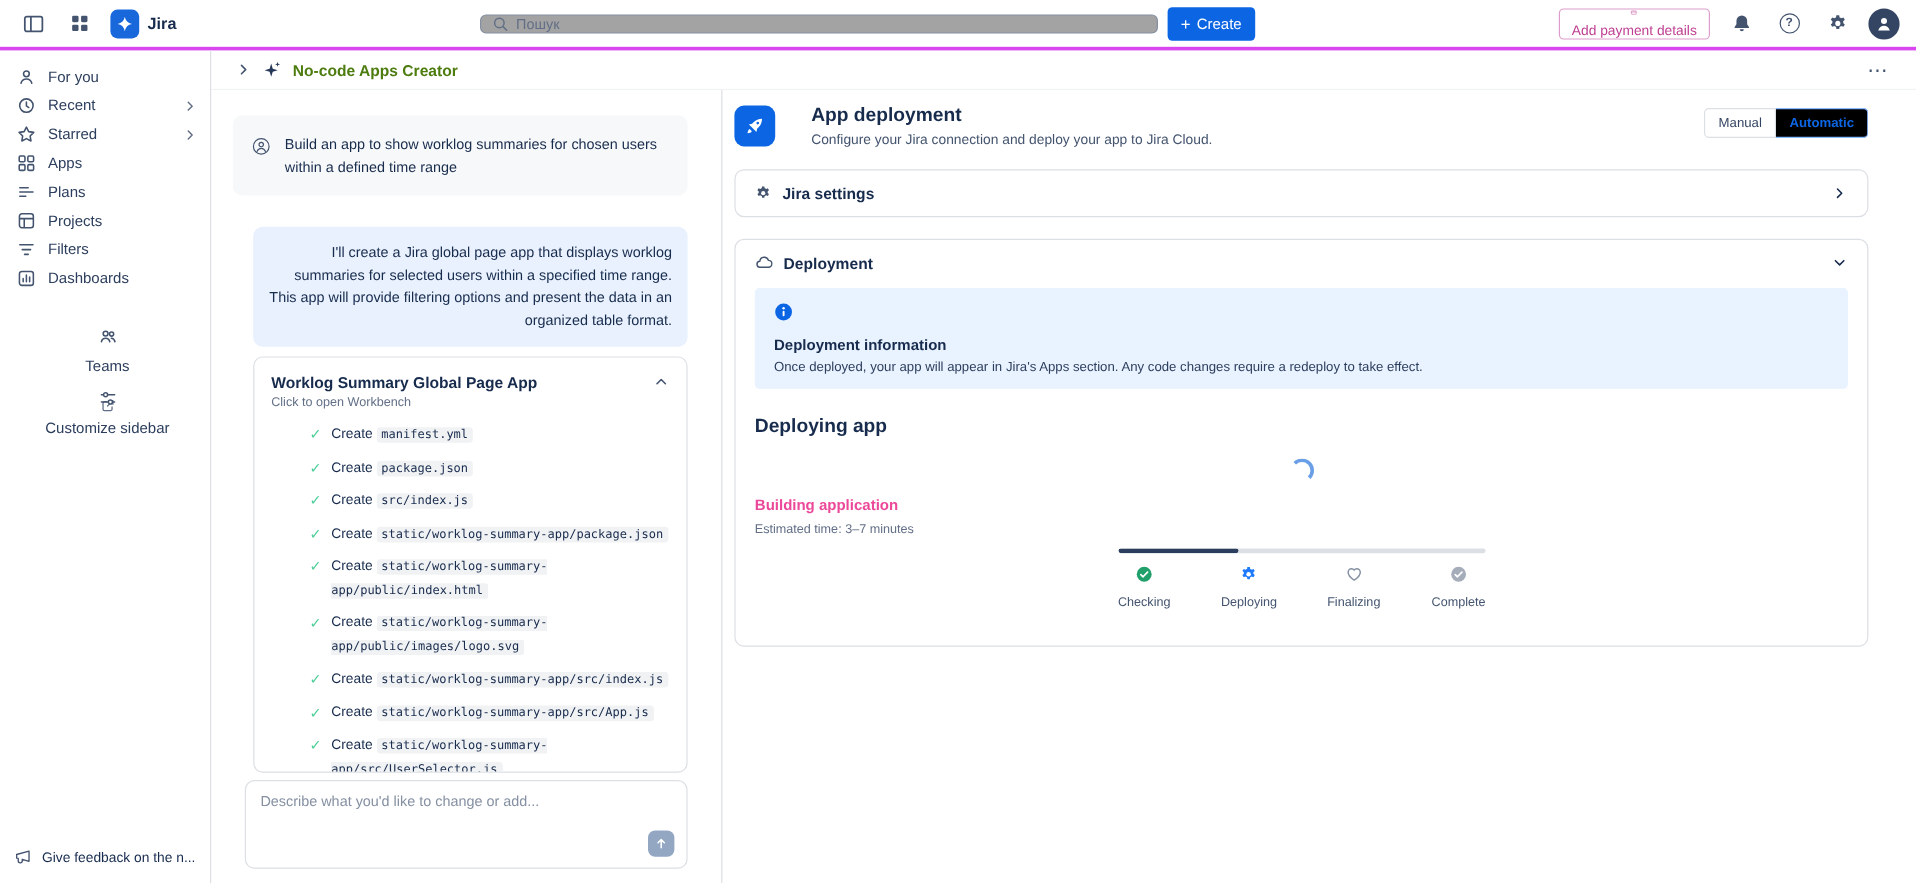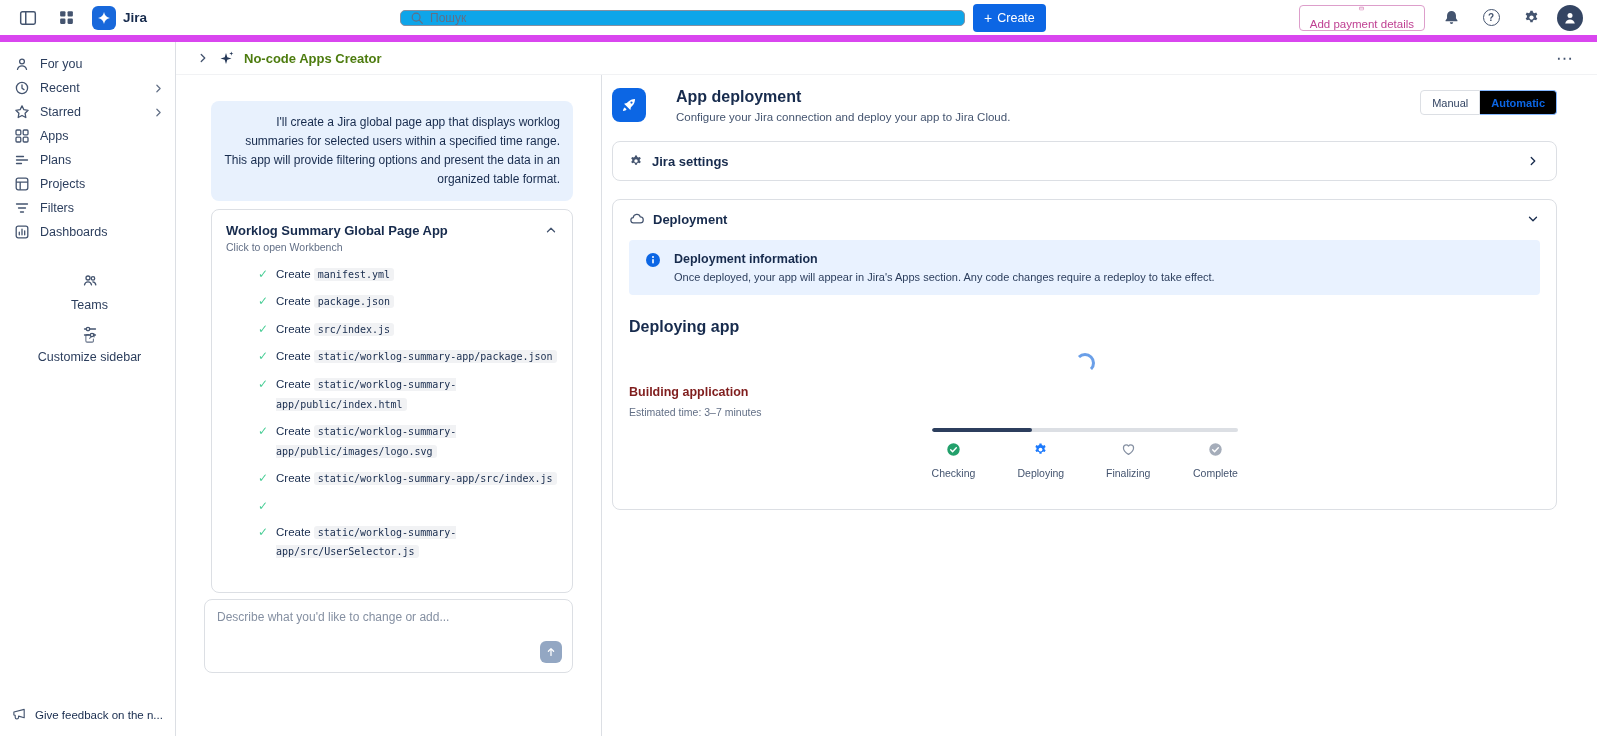--- a/index.html
+++ b/index.html
@@ -3,30 +3,30 @@
 <meta charset="utf-8">
 <title>Jira – No-code Apps Creator</title>
 <style>
   * { box-sizing: border-box; margin: 0; padding: 0; }
   html,body { width:1597px; height:736px; overflow:hidden; background:#fff;
     font-family:"Liberation Sans","DejaVu Sans",sans-serif; color:#172b4d; }
   .app { width:1597px; height:736px; display:flex; flex-direction:column; }
 
   
   .topbar { height:42px; flex:none; display:flex; align-items:center; padding:0 14px;
-    border-bottom:7px solid #d946ef; gap:10px; }
+    border-bottom:3px solid #d946ef; gap:10px; }
   .tb-icon { width:28px; height:28px; border:none; background:transparent; border-radius:4px;
     display:flex; align-items:center; justify-content:center; color:#44546f; cursor:pointer; }
   .logo-group { display:flex; align-items:center; gap:7px; margin-left:2px; }
   .logo-tile { width:24px; height:24px; border-radius:6px; background:#1868db;
     display:flex; align-items:center; justify-content:center; }
   .logo-name { font-size:13.5px; font-weight:600; color:#172b4d; }
   .topbar-center { flex:1; display:flex; align-items:center; justify-content:center; gap:8px; }
   .search-box { width:565px; height:16px; border:1px solid #8590a2; border-radius:5px;
-    display:flex; align-items:center; gap:6px; padding:0 9px; background:#0ea5e9; color:#626f86; }
+    display:flex; align-items:center; gap:6px; padding:0 9px; background:#a3a3a3; color:#626f86; }
   .search-box input { flex:1; border:none; outline:none; font-size:12px; color:#172b4d;
     font-family:inherit; background:transparent; }
   .search-box input::placeholder { color:#626f86; }
   .create-btn { height:28px; padding:0 11px; background:#0c66e4; color:#fff; border:none;
     border-radius:4px; font-size:12.5px; font-weight:500; display:flex; align-items:center;
     gap:5px; cursor:pointer; font-family:inherit; }
   .create-plus { font-size:14px; font-weight:400; line-height:1; }
   .topbar-right { display:flex; align-items:center; gap:12px; }
   .pay-btn { height:26px; padding:0 10px; background:#fff; border:1px solid #dd9ecb;
     color:#bf3f92; border-radius:4px; font-size:11.5px; display:flex; align-items:center;
@@ -102,31 +102,31 @@
   .mode-manual { background:#fff; border:1px solid #dcdfe4; border-radius:4px 0 0 4px; color:#344563; }
   .mode-auto { background:#000000; border:1px solid #85b8ff; border-left:none;
     border-radius:0 4px 4px 0; color:#0c66e4; font-weight:600; }
 
   .accordion { border:1px solid #dcdfe4; border-radius:8px; margin-top:18px; background:#fff; }
   .acc-header { display:flex; align-items:center; gap:9px; height:38px; padding:0 16px;
     font-size:13px; font-weight:600; color:#172b4d; cursor:pointer; }
   .acc-body { padding:2px 16px 30px; }
 
   .info-box { background:#e9f2ff; border-radius:4px; padding:12px 16px; display:flex;
-    gap:13px; align-items:flex-start; }
+    gap:13px; align-items:flex-start;flex-direction:column; }
   .info-title { font-size:12.5px; font-weight:600; color:#172b4d; }
   .info-body { font-size:11px; color:#2c3e5d; margin-top:5px; }
 
   .status { text-align:left; margin-top:23px; }
   .status h2 { font-size:16px; font-weight:700; color:#172b4d; }
   .spinner { width:20px; height:20px; border:3px solid transparent; border-top-color:#6a9fe8;
     border-right-color:#6a9fe8; border-radius:50%; margin:17px auto 12px;
     animation:spin 1s linear infinite; }
   @keyframes spin { to { transform:rotate(360deg); } }
-  .building { font-size:12.5px; font-weight:600; color:#7f1d1d; }
+  .building { font-size:12.5px; font-weight:600; color:#ec4899; }
   .estimate { font-size:10.5px; color:#626f86; margin-top:7px; }
   .progress { width:306px; height:4px; border-radius:2px; background:#dcdfe4;
     margin:10px auto 0; overflow:hidden; }
   .progress-fill { height:100%; background:#2c3e5d; border-radius:2px; }
   .steps { width:334px; margin:10px auto 0; display:flex; justify-content:space-between; }
   .step { width:72px; display:flex; flex-direction:column; align-items:center; gap:10px;
     font-size:10.5px; color:#44546f; }
 </style>
 </head>
 <body>
@@ -308,20 +308,28 @@
             <path d="M12.3 1.5l.5 1.6 1.6.5-1.6.5-.5 1.6-.5-1.6-1.6-.5 1.6-.5z"></path>
           </svg>
         <span class="content-title">No-code Apps Creator</span>
         <span class="spacer"></span>
         <button class="ellipsis-btn">⋯</button>
       </div>
 
       <div class="content-body">
 
         <section class="chat-panel">
+          <div class="prompt-card">
+            <svg width="22" height="22" viewBox="0 0 22 22" fill="none" stroke="#44546f" stroke-width="1.4">
+                <circle cx="11" cy="11" r="9.3"></circle>
+                <circle cx="11" cy="8.8" r="2.6"></circle>
+                <path d="M5.9 17.2c1-2.5 2.9-3.9 5.1-3.9s4.1 1.4 5.1 3.9" stroke-linecap="round"></path>
+              </svg>
+            <p>Build an app to show worklog summaries for chosen users within a defined time range</p>
+          </div>
 
           <div class="response-card">
             <span>I'll create a Jira global page app that displays worklog summaries for selected users within a specified time range. This app will provide filtering options and present the data in an organized table format.</span>
           </div>
 
           <div class="workbench-card">
             <div class="wb-header">
               <div>
                 <div class="wb-title">Worklog Summary Global Page App</div>
                 <div class="wb-sub">Click to open Workbench</div>
@@ -362,20 +370,21 @@
                   <span class="task-text"><span>Create</span> <code>static/worklog-summary-app/public/images/logo.svg</code></span>
                 </div>
 
                 <div class="task">
                   <span class="check">✓</span>
                   <span class="task-text"><span>Create</span> <code>static/worklog-summary-app/src/index.js</code></span>
                 </div>
 
                 <div class="task">
                   <span class="check">✓</span>
+                  <span class="task-text"><span>Create</span> <code>static/worklog-summary-app/src/App.js</code></span>
                 </div>
 
                 <div class="task">
                   <span class="check">✓</span>
                   <span class="task-text"><span>Create</span> <code>static/worklog-summary-app/src/UserSelector.js</code></span>
                 </div>
 
               </div>
           </div>
 

